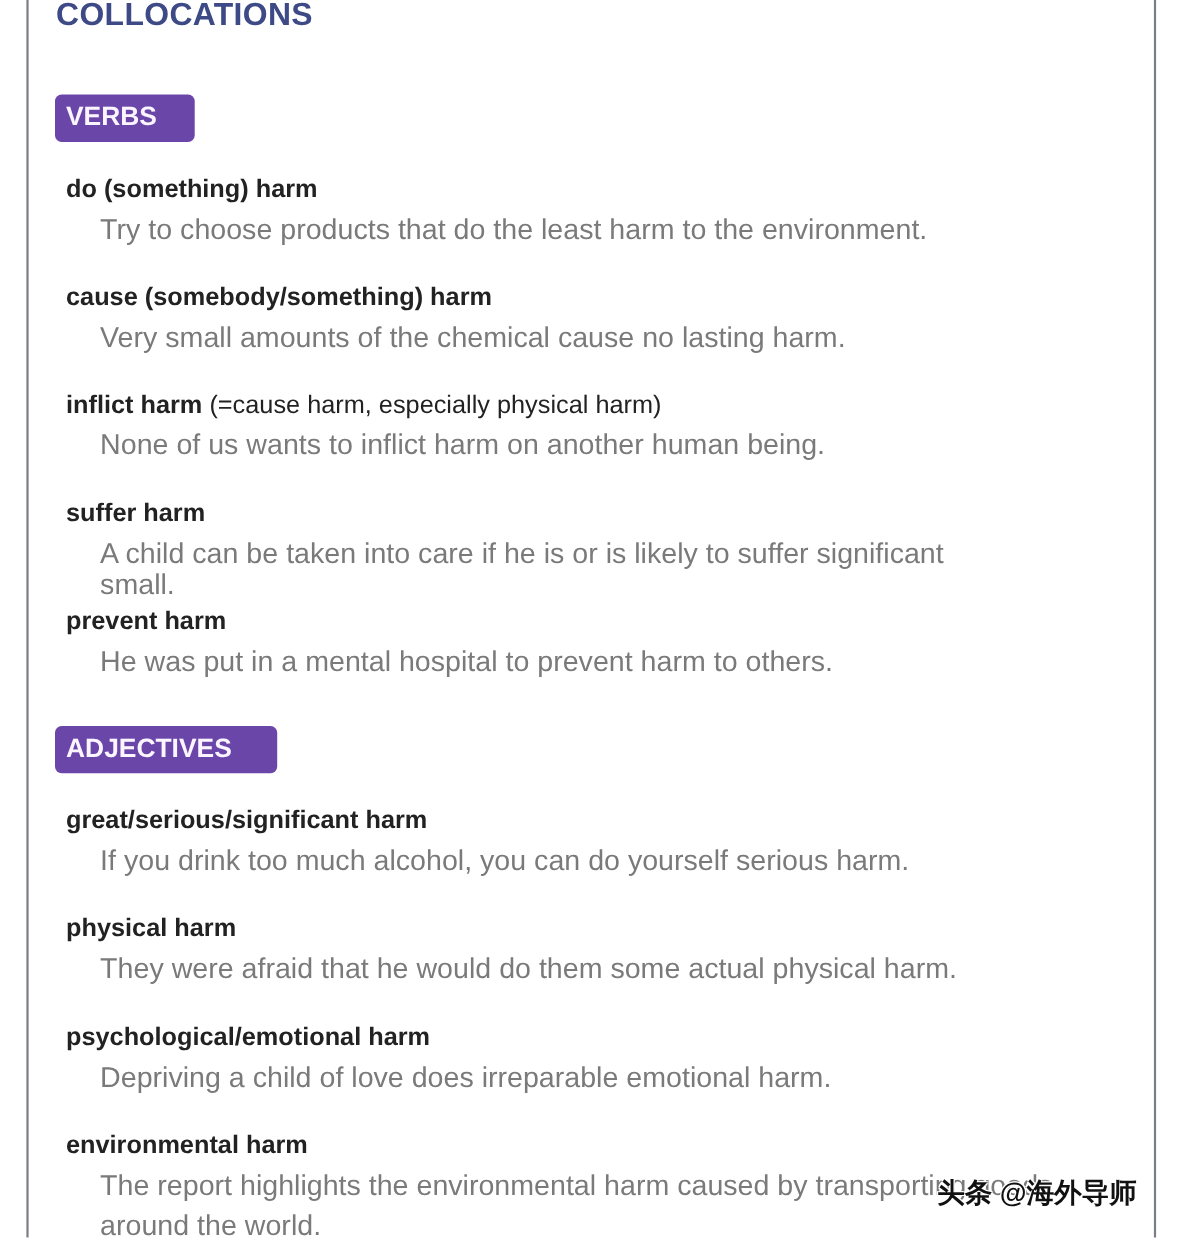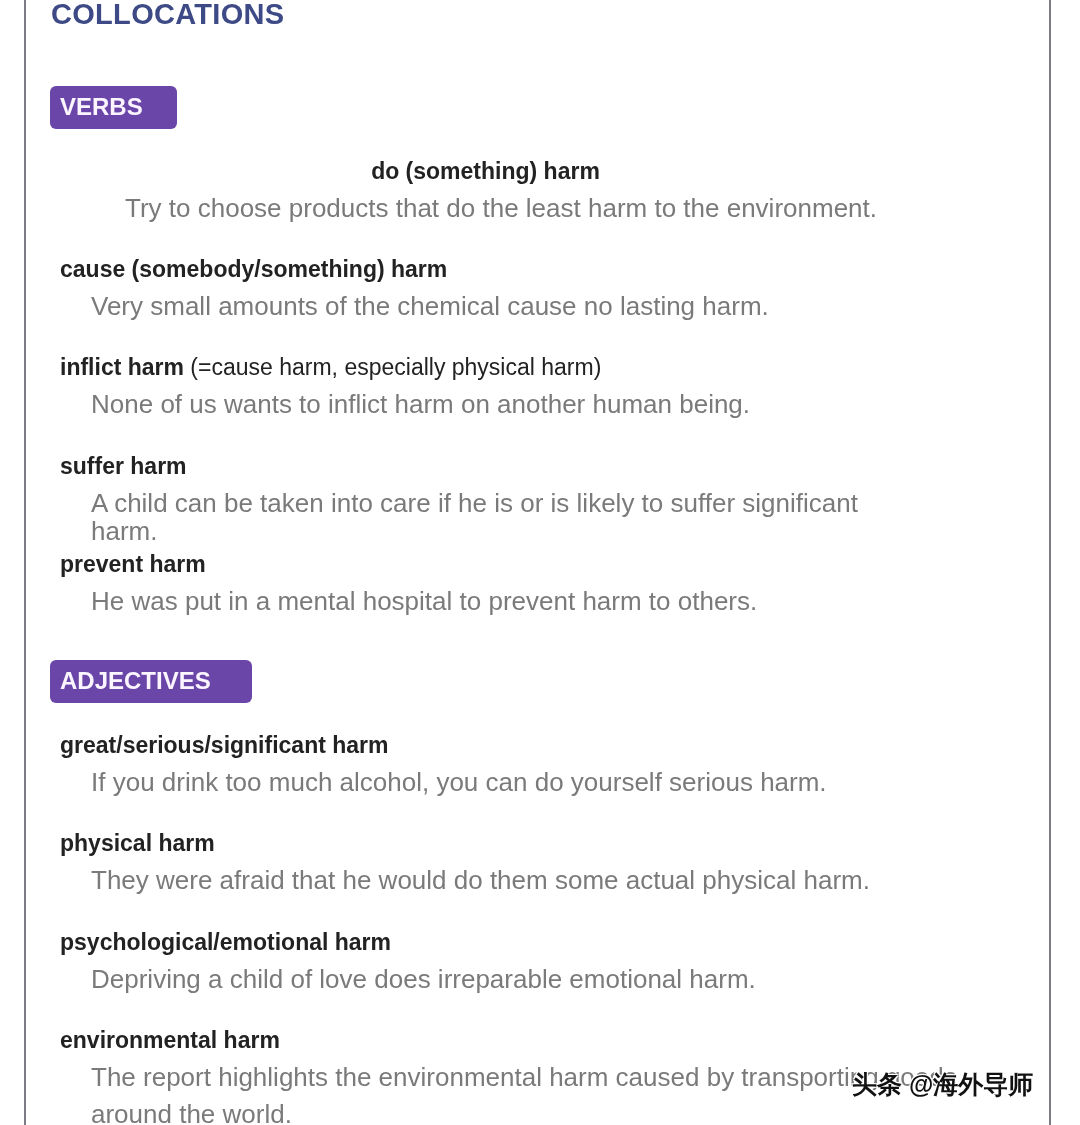--- a/index.html
+++ b/index.html
@@ -49,38 +49,38 @@
 </style>
 </head>
 <body>
 
 <div class="frame"></div>
 
 <h1 class="title">COLLOCATIONS</h1>
 
 <div class="badge" style="top:86px; width:127px;">VERBS</div>
 
-<div class="entry" style="top:157px;text-align:center;">
+<div class="entry" style="top:157px;">
   <div class="head"><span>do (something) harm</span></div>
   <div class="ex">Try to choose products that do the least harm to the environment.</div>
 </div>
 
 <div class="entry" style="top:255px;">
   <div class="head"><span>cause (somebody/something) harm</span></div>
   <div class="ex">Very small amounts of the chemical cause no lasting harm.</div>
 </div>
 
 <div class="entry" style="top:353px;">
   <div class="head"><span>inflict harm</span><span class="gloss"> (=cause harm, especially physical harm)</span></div>
   <div class="ex">None of us wants to inflict harm on another human being.</div>
 </div>
 
 <div class="entry" style="top:452px;">
   <div class="head"><span>suffer harm</span></div>
-  <div class="ex">A child can be taken into care if he is or is likely to suffer significant harm.</div>
+  <div class="ex">A child can be taken into care if he is or is likely to suffer significant small.</div>
 </div>
 
 <div class="entry" style="top:550px;">
   <div class="head"><span>prevent harm</span></div>
   <div class="ex">He was put in a mental hospital to prevent harm to others.</div>
 </div>
 
 <div class="badge" style="top:660px; width:202px;">ADJECTIVES</div>
 
 <div class="entry" style="top:731px;">

